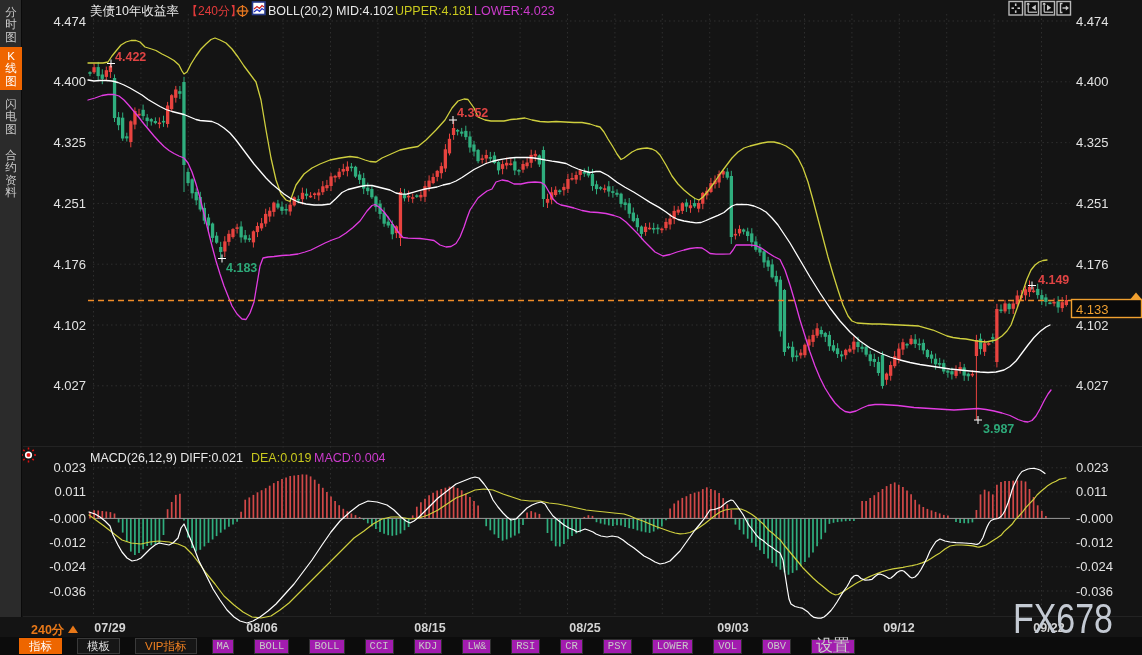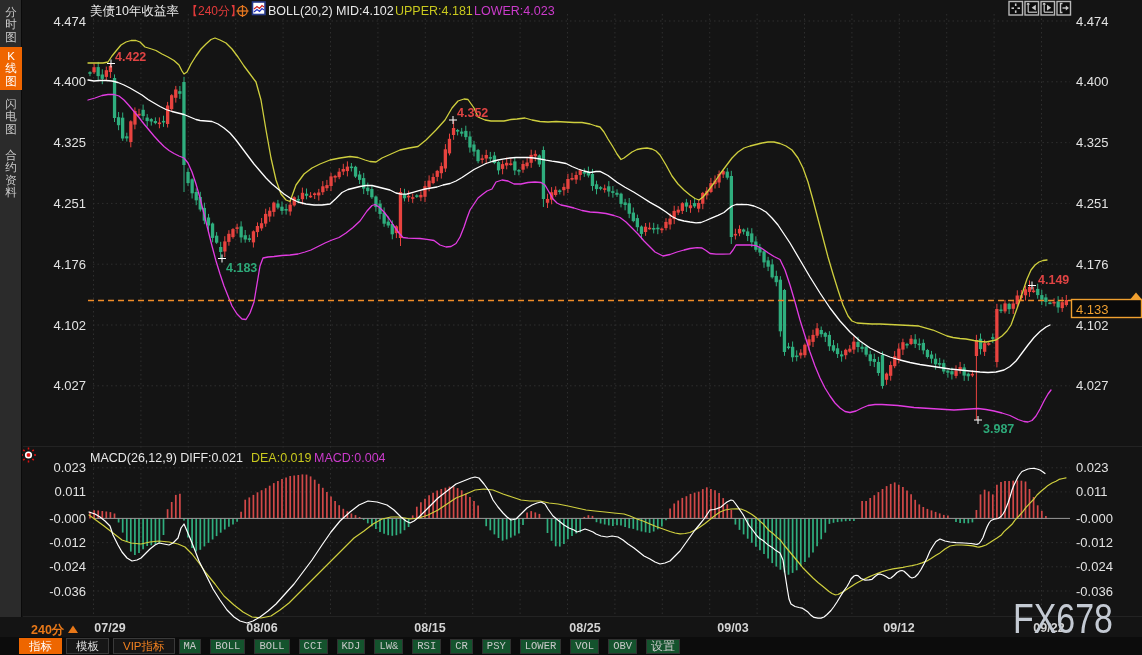--- a/index.html
+++ b/index.html
@@ -1,20 +1,20 @@
 <!DOCTYPE html>
 <html><head><meta charset="utf-8"><style>
 *{margin:0;padding:0;box-sizing:border-box}
 body{width:1142px;height:655px;background:#000;overflow:hidden;font-family:"Liberation Sans",sans-serif;position:relative}
 .sidebar{position:absolute;left:0;top:0;width:22px;height:617px;background:#2b2b2b;z-index:5;border-right:1px solid #0a0a0a}
 .sideitem{position:absolute;left:0;width:22px;text-align:center;color:#c9c9c9;font-size:11.5px;line-height:12.3px}
 .active{background:#ef6500;color:#fff}
 .toolbar{position:absolute;left:0;top:637px;width:1142px;height:18px;background:#0c0c0c;z-index:6;display:flex;align-items:center;font-size:11.5px;color:#ddd}
-.tb{height:16px;line-height:15px;padding:0 9px;margin-right:4px;background:#161616;border:1px solid #3a3a3a;color:#ddd;white-space:nowrap}
-.tbs{height:15px;line-height:13px;padding:0 4px;margin-right:9px;background:#14532d;border:1px solid #303030;color:#c8c8c8;font-family:"Liberation Mono",monospace;font-size:10.5px;white-space:nowrap}
+.tb{height:16px;line-height:15px;padding:0 9px;margin-right:15px;background:#161616;border:1px solid #3a3a3a;color:#ddd;white-space:nowrap}
+.tbs{height:15px;line-height:13px;padding:0 4px;margin-right:20px;background:#a21caf;border:1px solid #303030;color:#c8c8c8;font-family:"Liberation Mono",monospace;font-size:10.5px;white-space:nowrap}
 </style></head>
 <body>
 <svg width="1142" height="655" viewBox="0 0 1142 655" style="position:absolute;left:0;top:0;font-family:'Liberation Sans',sans-serif">
     <rect x="0" y="0" width="1142" height="655" fill="#141414"></rect>
     <line x1="23" y1="446.5" x2="1142" y2="446.5" stroke="#232323" stroke-width="1"></line>
     <line x1="23" y1="616.5" x2="1142" y2="616.5" stroke="#232323" stroke-width="1"></line>
     <line x1="93.5" y1="14" x2="93.5" y2="614" stroke="#2e2e2e" stroke-width="1" stroke-dasharray="1.5 3"></line>
     <line x1="140.9" y1="14" x2="140.9" y2="614" stroke="#2e2e2e" stroke-width="1" stroke-dasharray="1.5 3"></line>
     <line x1="188.3" y1="14" x2="188.3" y2="614" stroke="#2e2e2e" stroke-width="1" stroke-dasharray="1.5 3"></line>
     <line x1="235.7" y1="14" x2="235.7" y2="614" stroke="#2e2e2e" stroke-width="1" stroke-dasharray="1.5 3"></line>
@@ -891,13 +891,13 @@
     <div class="tbs">BOLL</div>
     <div class="tbs">CCI</div>
     <div class="tbs">KDJ</div>
     <div class="tbs">LW&amp;</div>
     <div class="tbs">RSI</div>
     <div class="tbs">CR</div>
     <div class="tbs">PSY</div>
     <div class="tbs">LOWER</div>
     <div class="tbs">VOL</div>
     <div class="tbs">OBV</div>
- <div class="tbs" style="font-family:Liberation Sans, sans-serif;font-size:12px">设置</div>
+ <div class="tbs" style="font-family:Liberation Mono, monospace;font-size:17px">设置</div>
 </div>
 </body></html>

